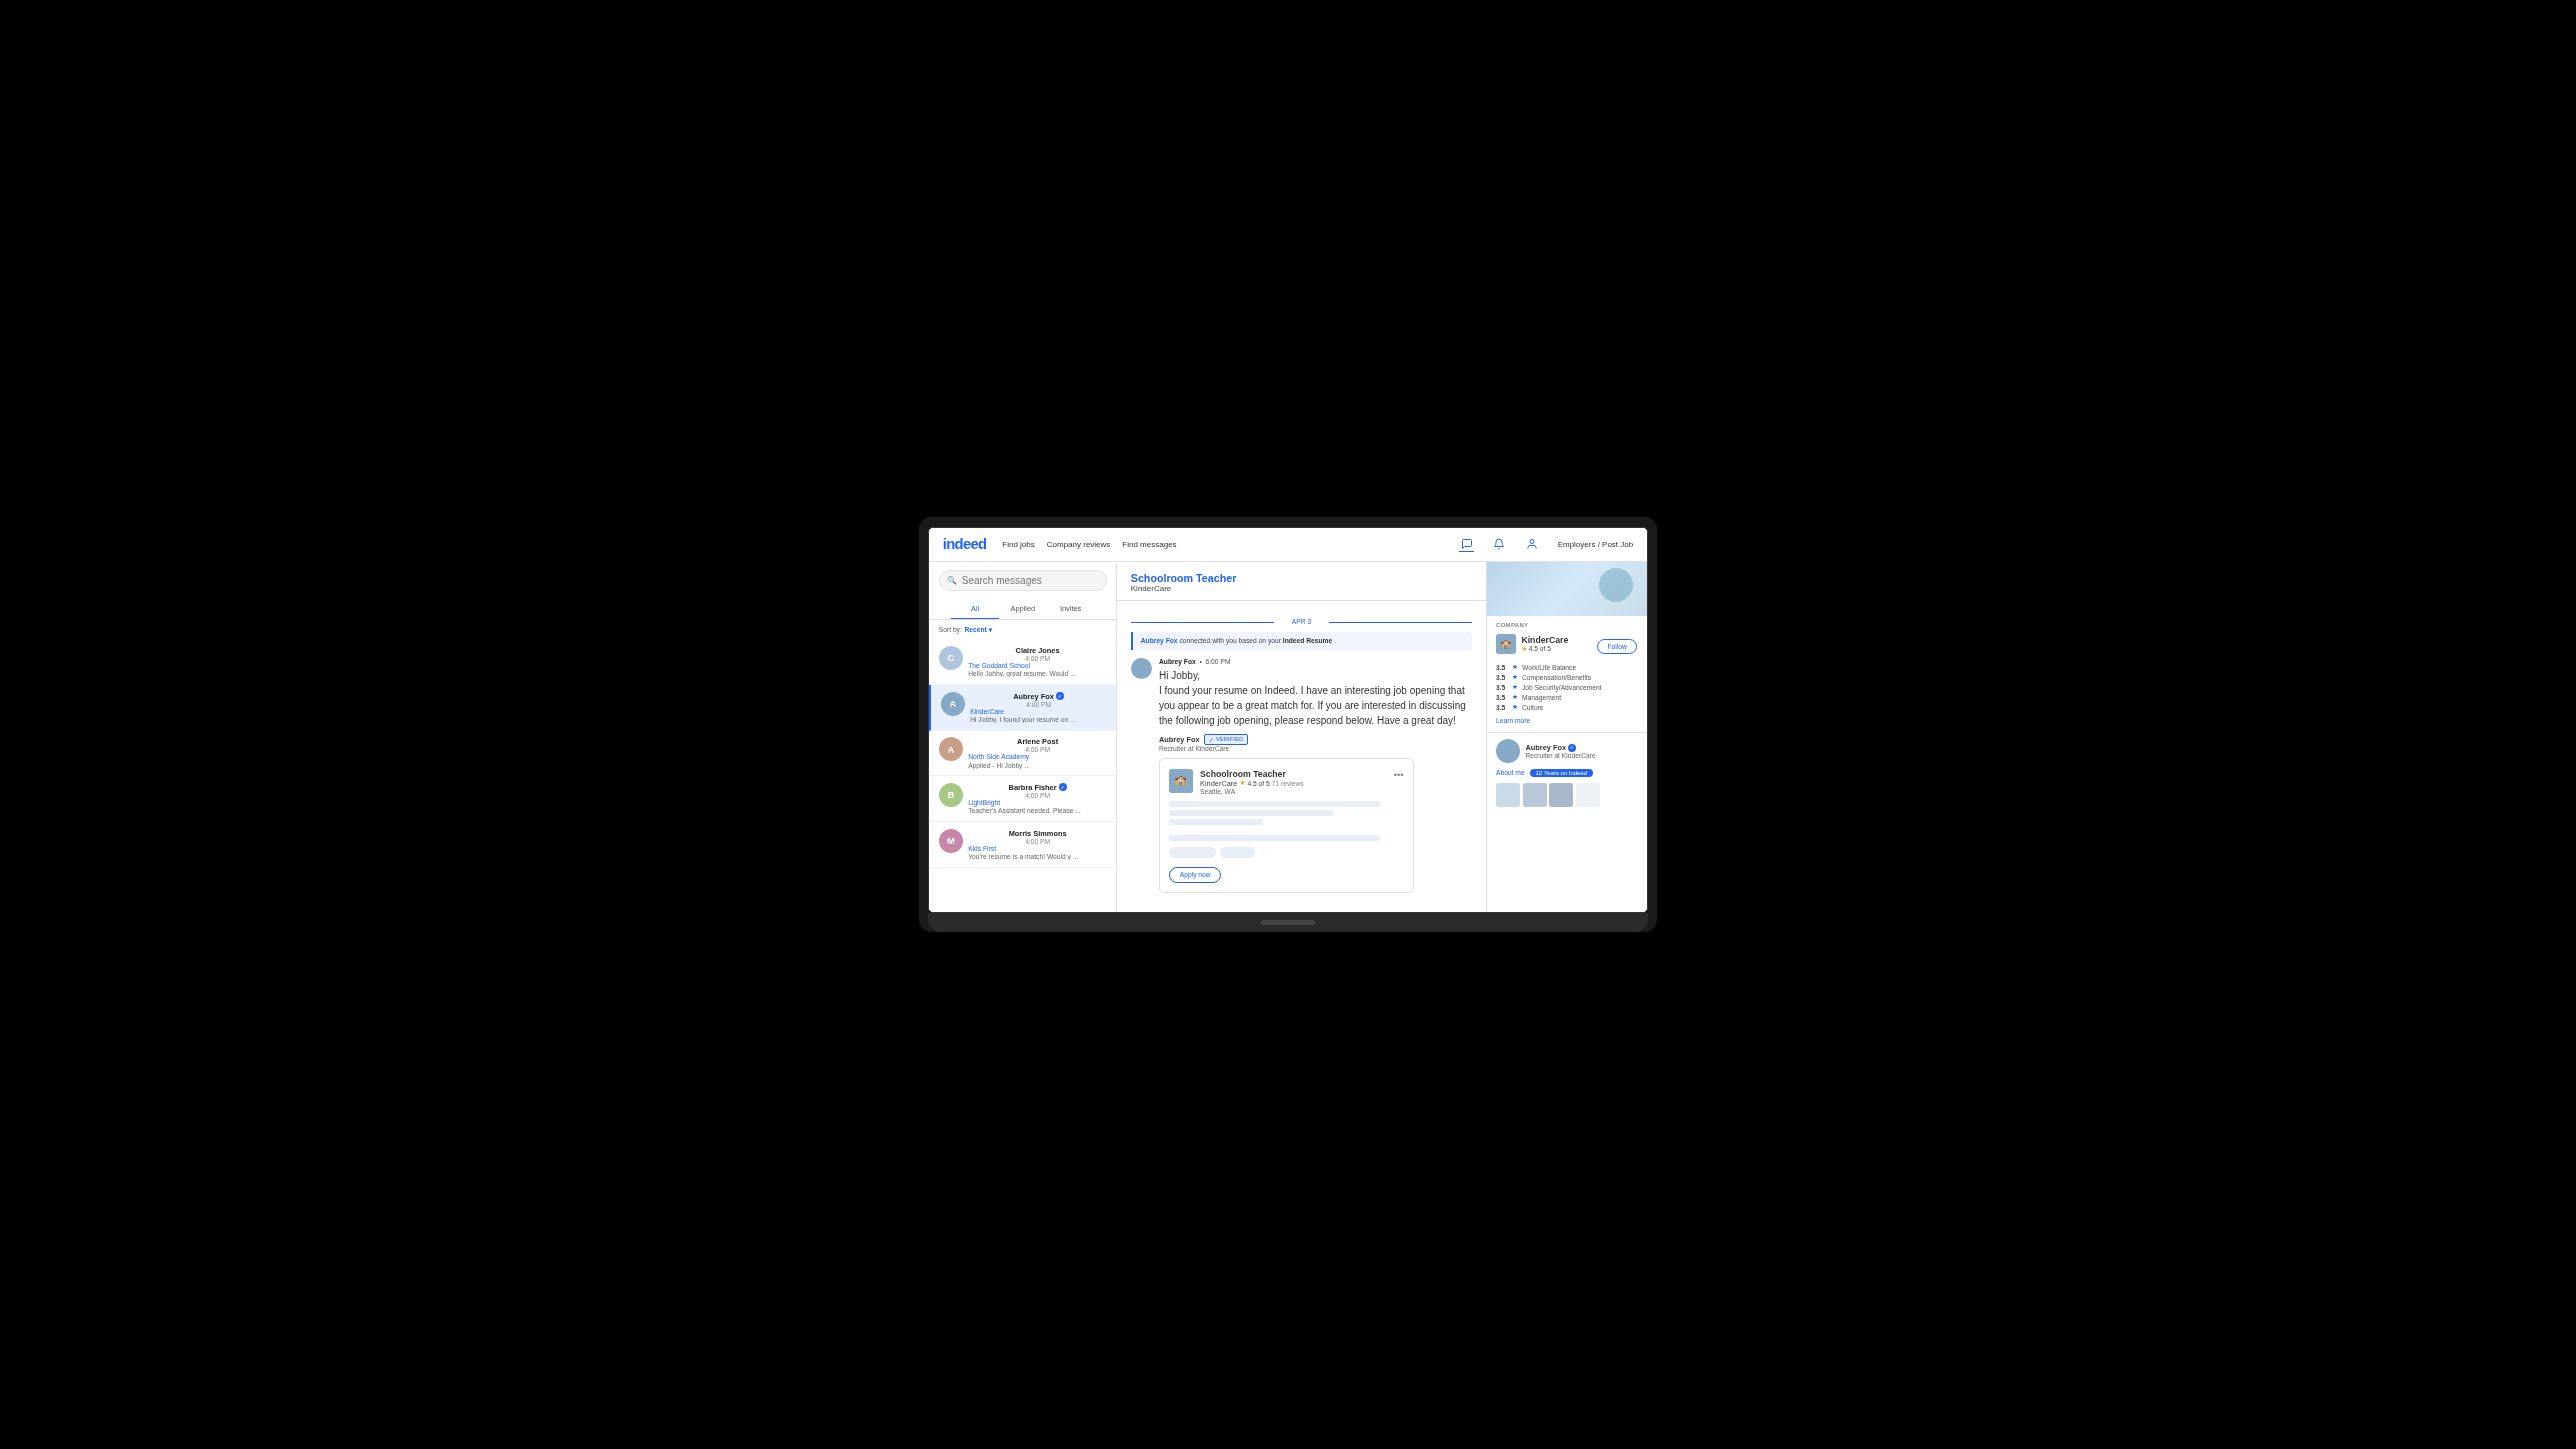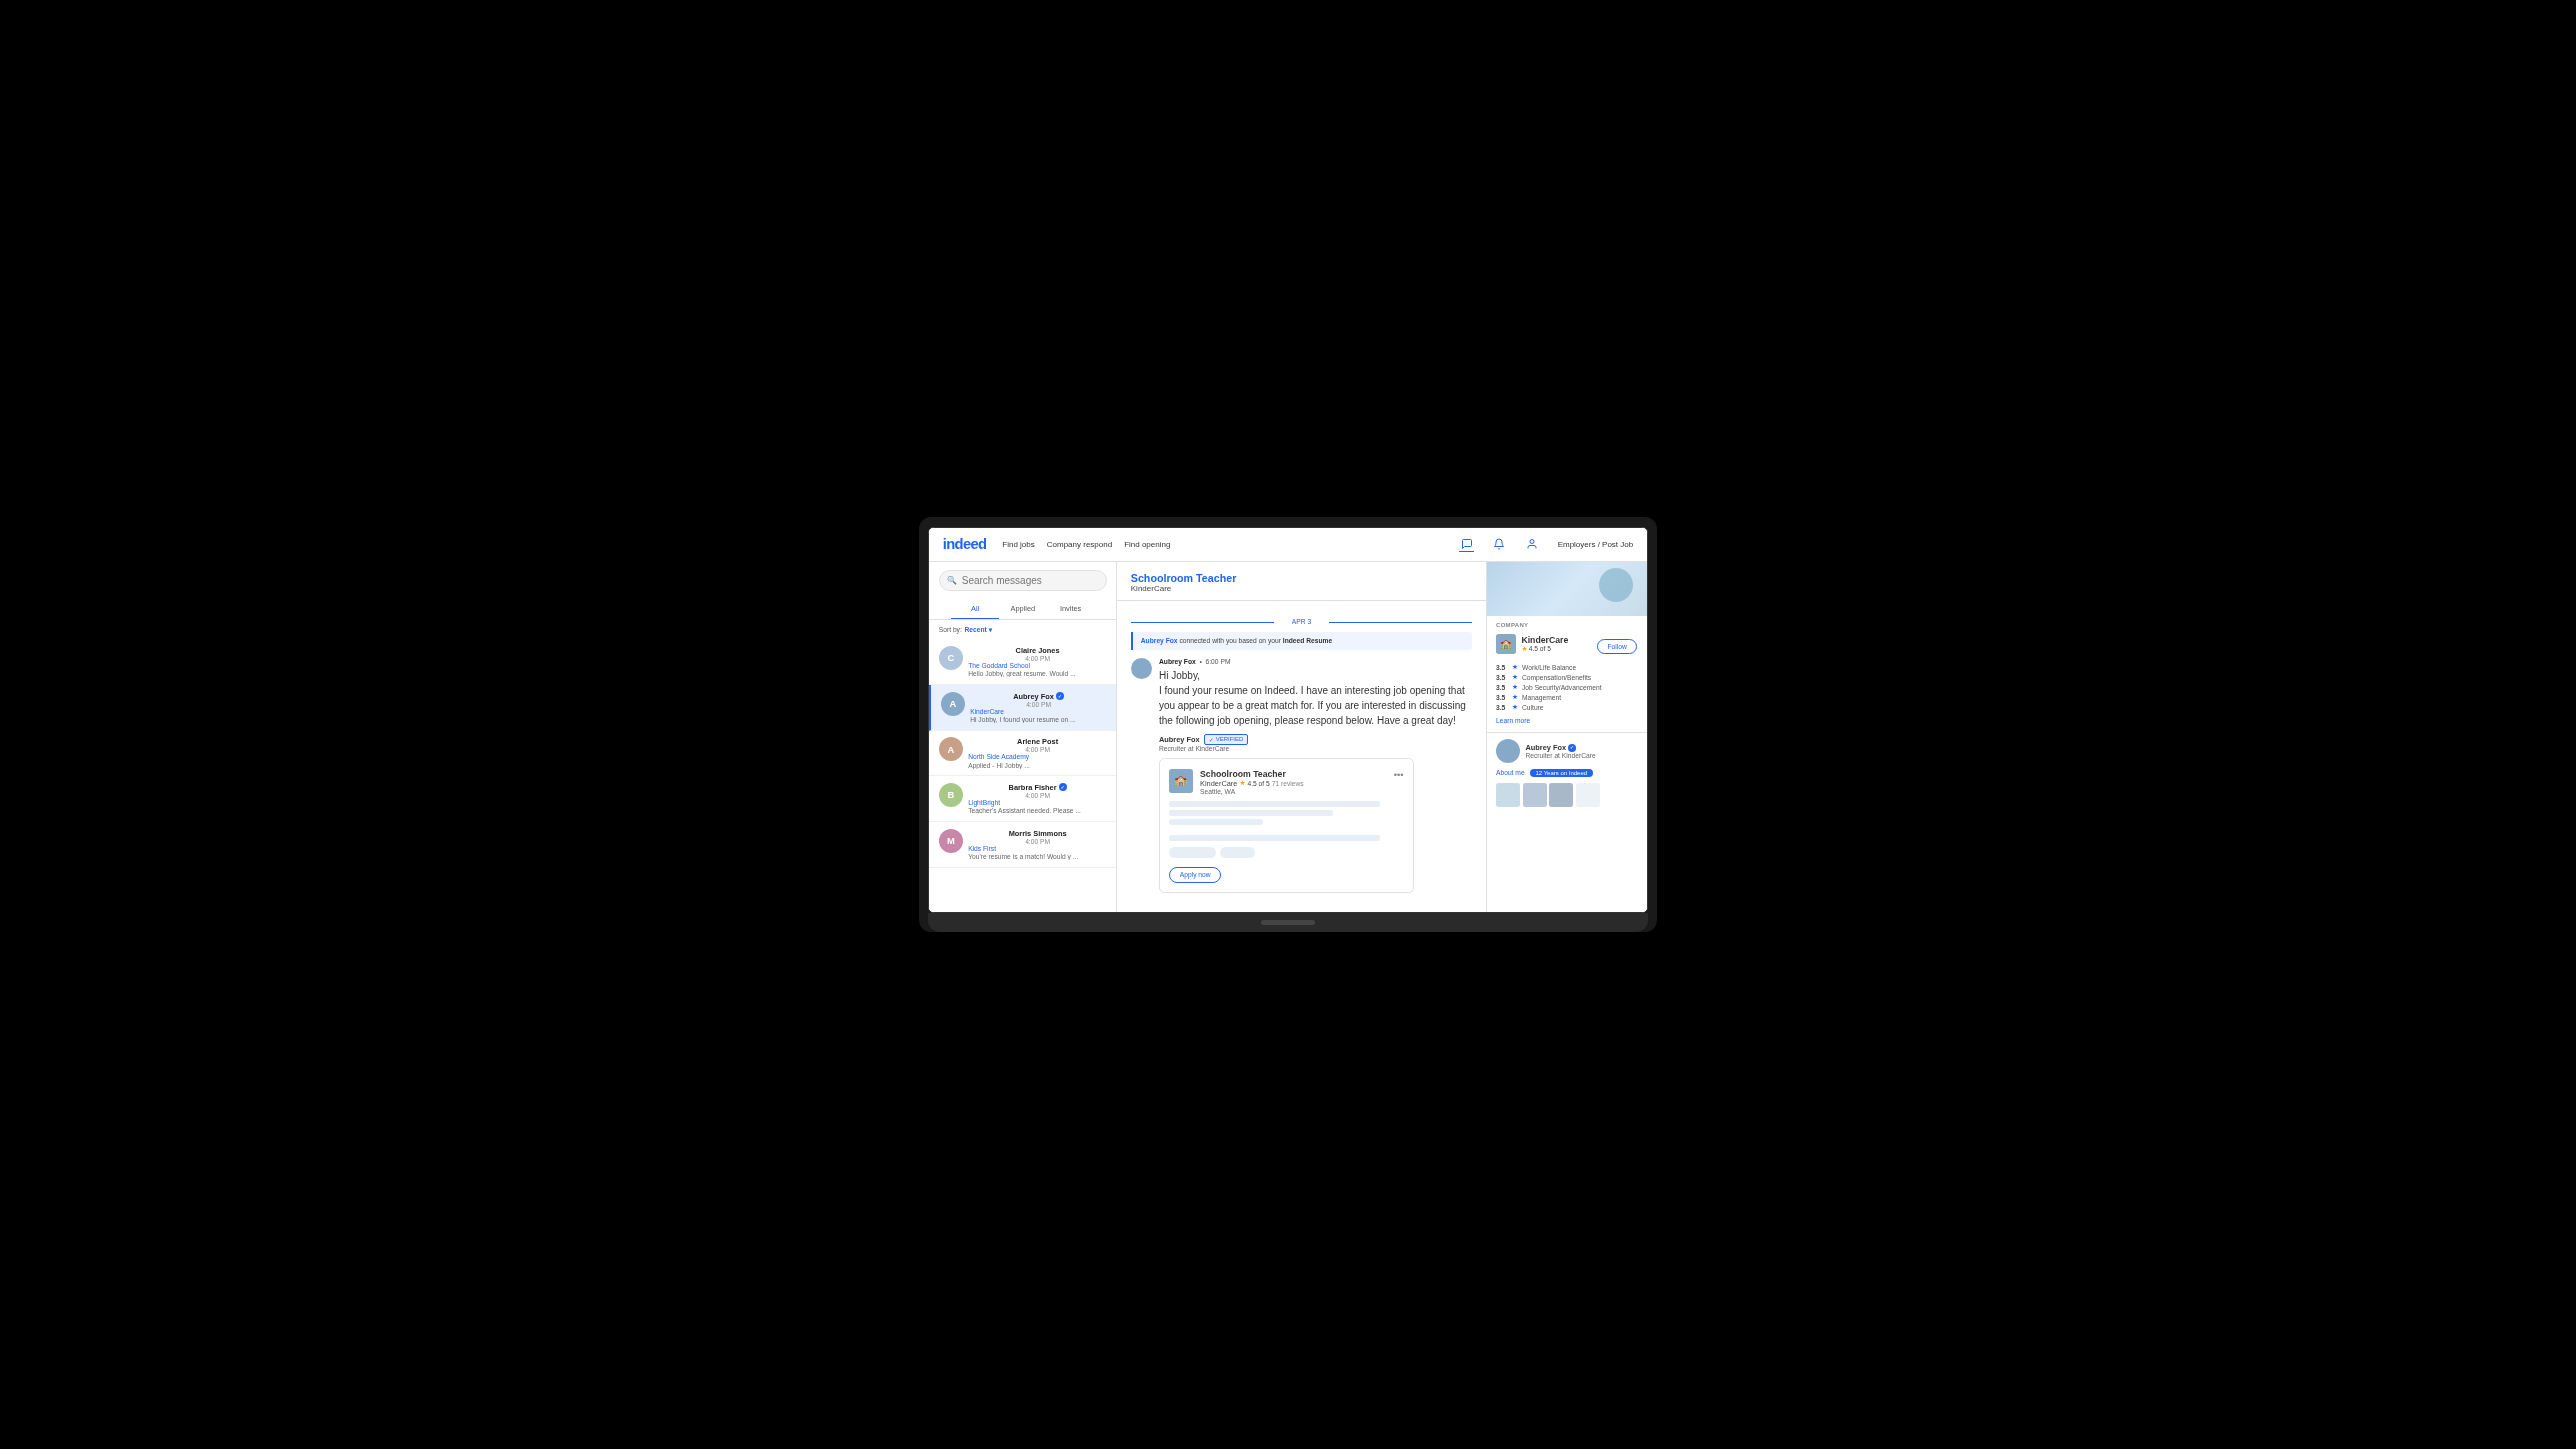--- a/index.html
+++ b/index.html
@@ -479,22 +479,22 @@
 
 <div class="laptop-outer">
   <div class="laptop-screen">
 
     <nav class="navbar">
       <div class="nav-logo">
         <span>i</span>ndeed
       </div>
       <div class="nav-links">
         <a class="nav-link">Find jobs</a>
-        <a class="nav-link">Company respond</a>
-        <a class="nav-link">Find opening</a>
+        <a class="nav-link">Company reviews</a>
+        <a class="nav-link">Find messages</a>
       </div>
       <div class="nav-right">
         <div class="nav-icon active">
           <svg width="12" height="12" viewBox="0 0 24 24" fill="none" stroke="#2164f3" stroke-width="2">
             <path d="M21 15a2 2 0 0 1-2 2H7l-4 4V5a2 2 0 0 1 2-2h14a2 2 0 0 1 2 2z"></path>
           </svg>
         </div>
         <div class="nav-icon">
           <svg width="12" height="12" viewBox="0 0 24 24" fill="none" stroke="#2164f3" stroke-width="2">
             <path d="M18 8A6 6 0 0 0 6 8c0 7-3 9-3 9h18s-3-2-3-9"></path>

